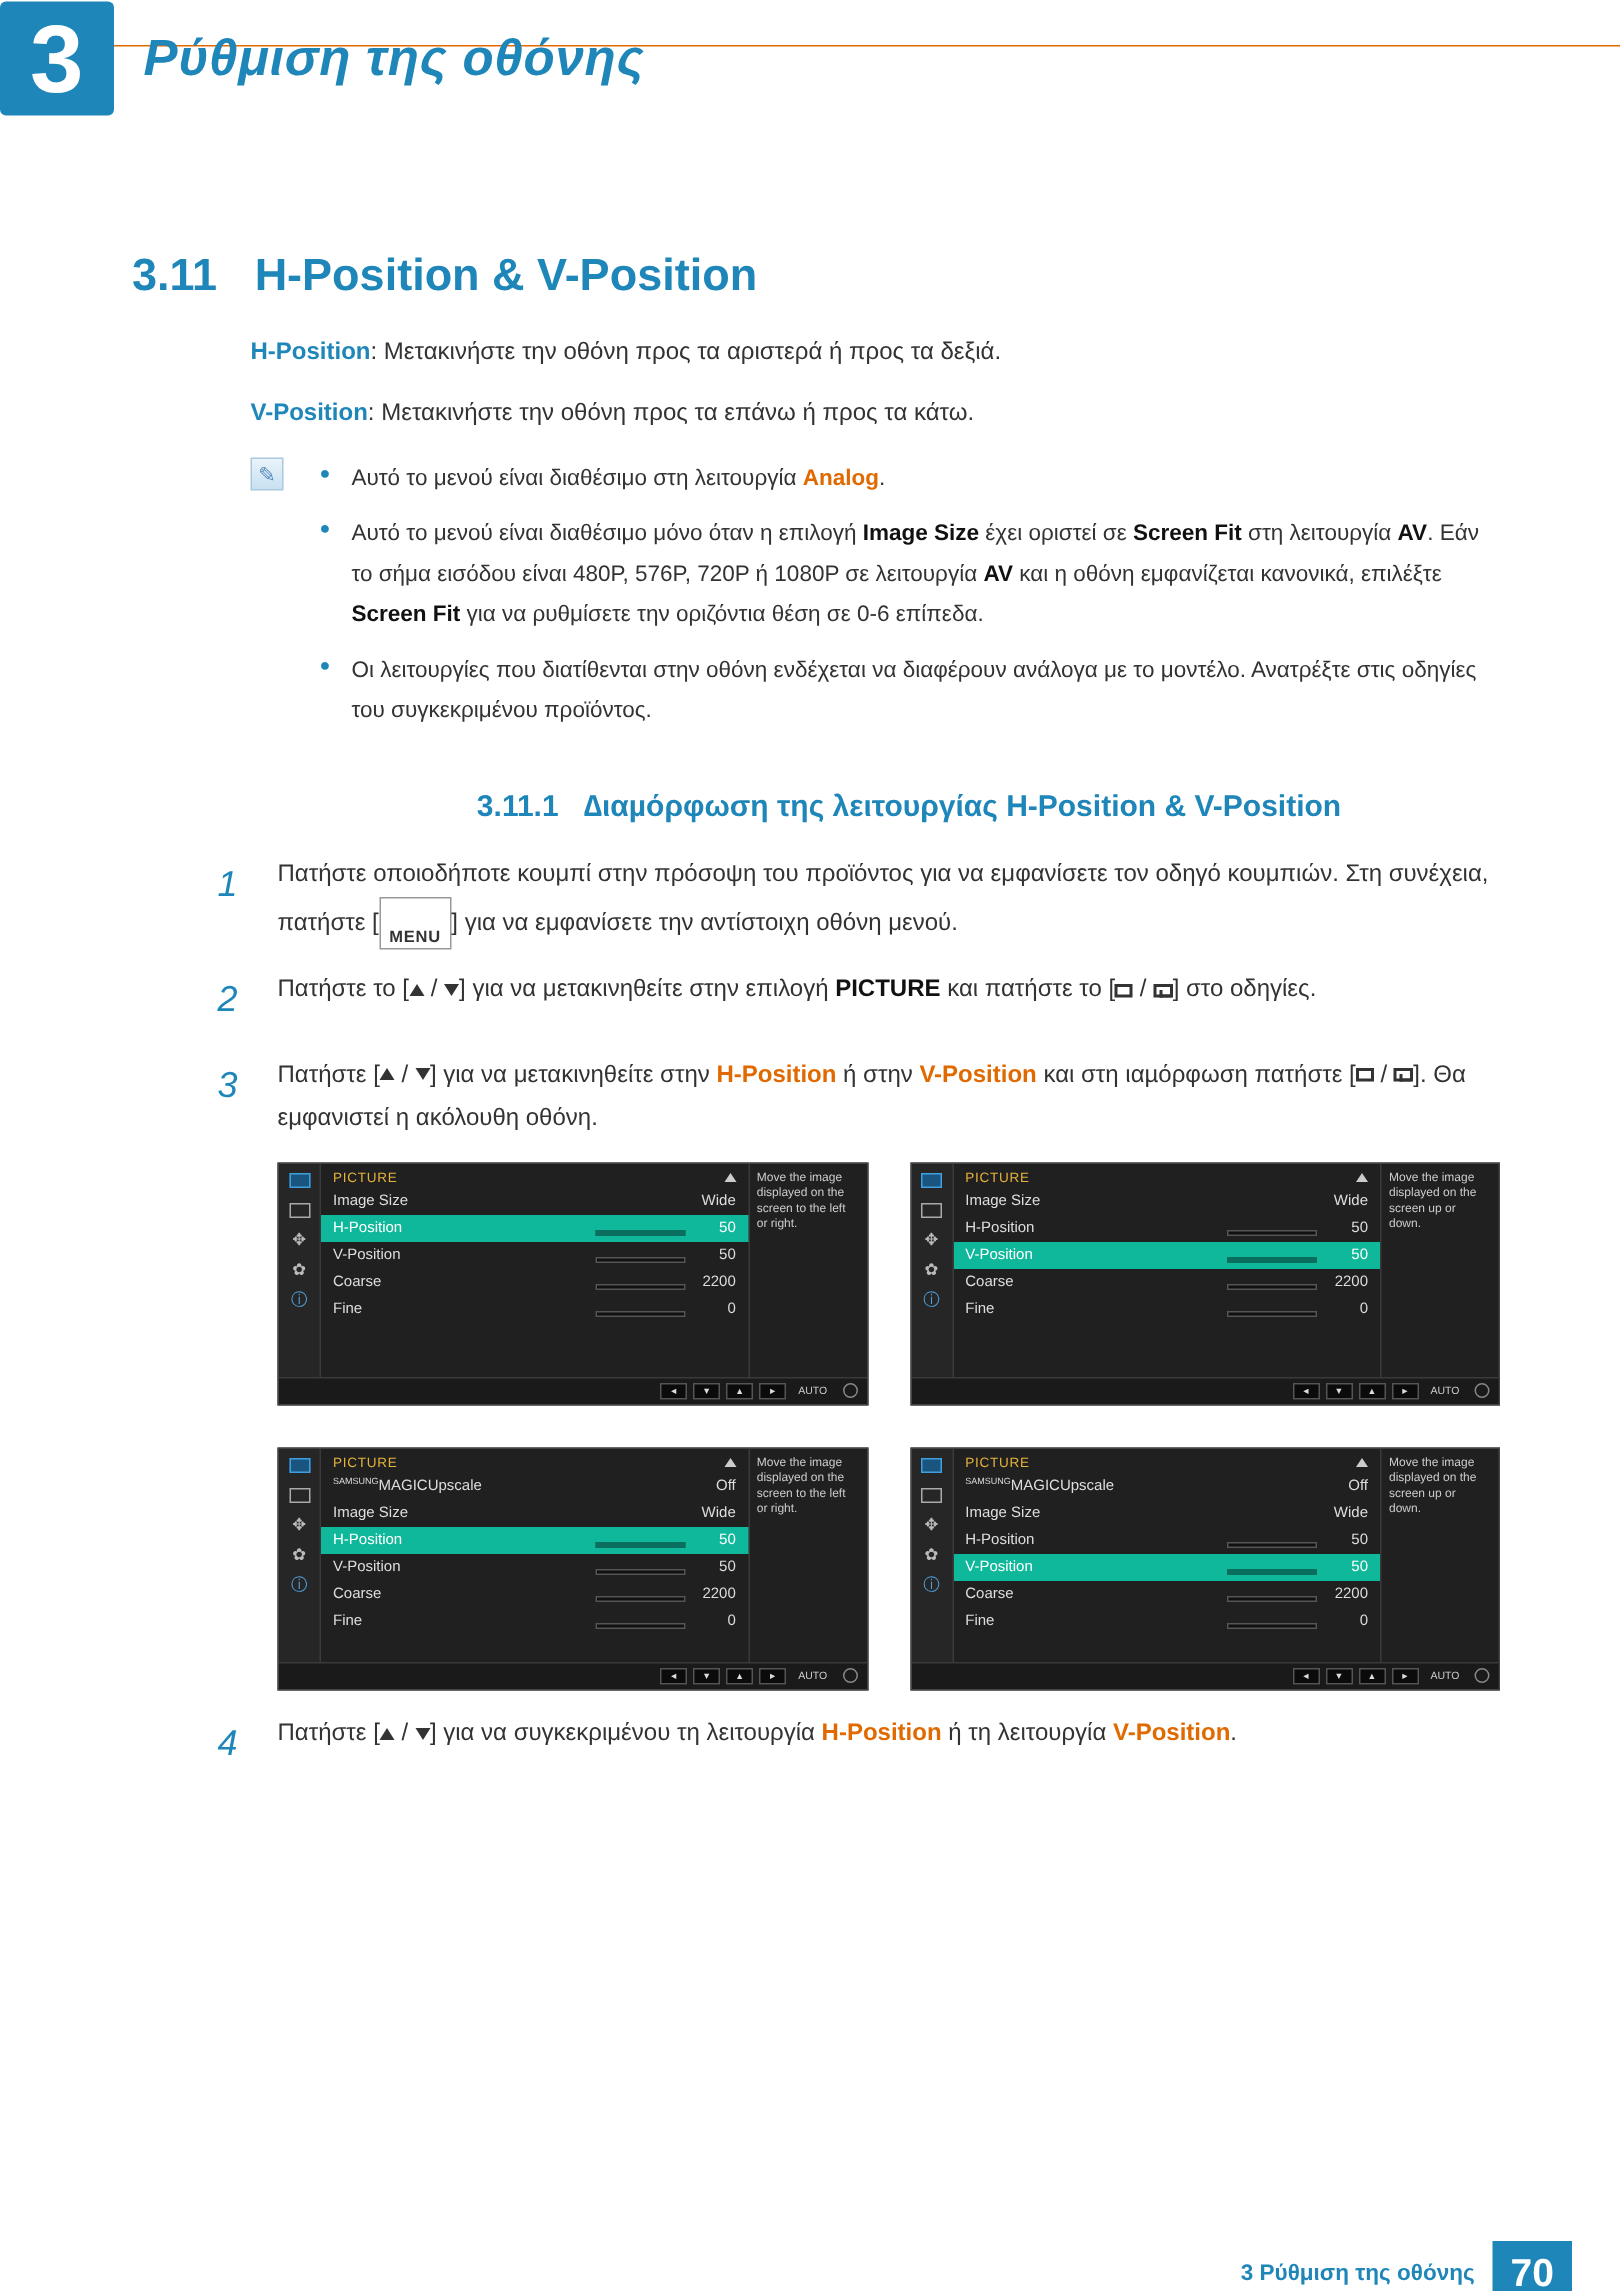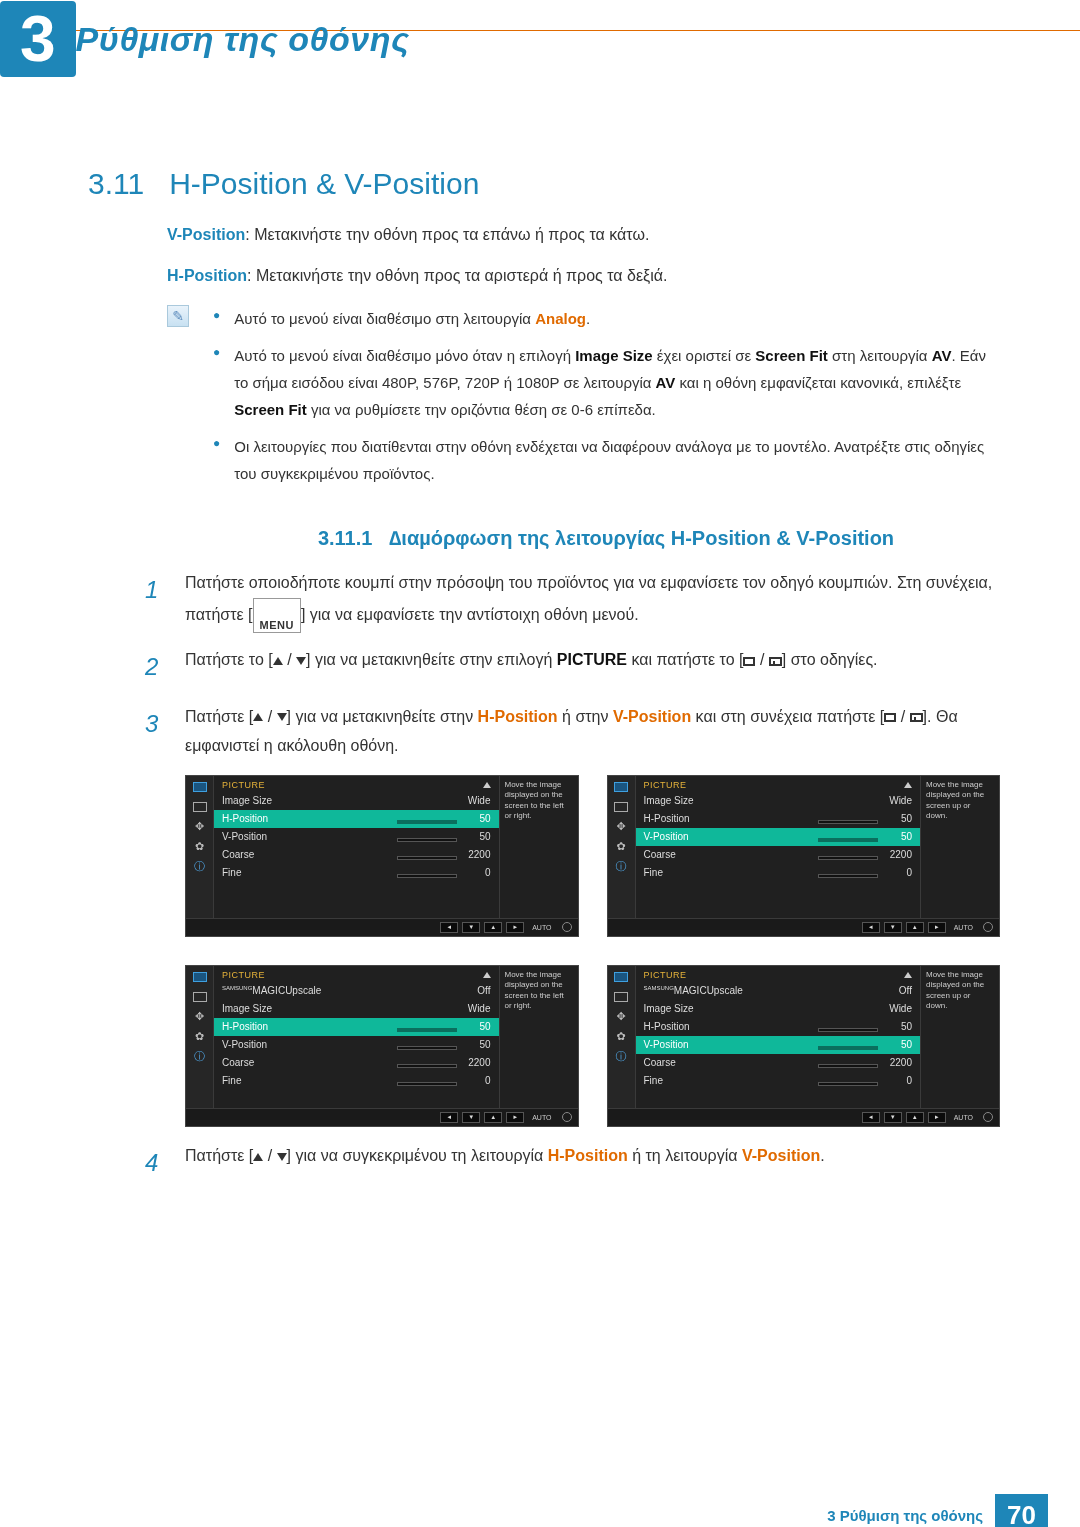--- a/index.html
+++ b/index.html
@@ -34,27 +34,28 @@
     font-weight: bold;
     padding: 6px 20px 6px 20px;
     border-radius: 4px;
     line-height: 1;
   }
   .chapter-title {
     font-size: 34px;
     font-weight: bold;
     font-style: italic;
     color: #1e86b8;
+    margin-left: 20px;
     letter-spacing: 0.5px;
     text-align: right;
   }
   
   .sec-h1 {
     font-size: 30px;
-    font-weight: normal;
+    font-weight: bold;
     color: #1e86b8;
     margin: 90px 0 20px 88px;
   }
   .sec-h2 {
     font-size: 20px;
     font-weight: bold;
     color: #1e86b8;
     margin: 30px 0 18px 132px;
     text-align: center;
   }
@@ -197,24 +198,24 @@
 </div>
 
 <h1 class="sec-h1">
   <span>3.11</span>
   &nbsp;
   <span>H-Position &amp; V-Position</span>
 </h1>
 
 <div class="body-block">
   <p>
-    <span class="bold-red">V-Position</span><span>: Μετακινήστε την οθόνη προς τα επάνω ή προς τα κάτω.</span>
+    <span class="bold-red">H-Position</span><span>: Μετακινήστε την οθόνη προς τα αριστερά ή προς τα δεξιά.</span>
   </p>
   <p>
-    <span class="bold-red">H-Position</span><span>: Μετακινήστε την οθόνη προς τα αριστερά ή προς τα δεξιά.</span>
+    <span class="bold-red">V-Position</span><span>: Μετακινήστε την οθόνη προς τα επάνω ή προς τα κάτω.</span>
   </p>
 </div>
 
 <div class="note-wrap">
   <div class="note-icon">✎</div>
   <div class="note-list">
     <div class="bullet-row">
       <span class="dot">●</span>
       <span class="txt">
         <span>Αυτό το μενού είναι διαθέσιμο στη λειτουργία </span><span class="orange">Analog</span><span>.</span>
@@ -248,21 +249,21 @@
   </div>
   <div class="step">
     <div class="step-num">2</div>
     <div class="step-txt">
       <span>Πατήστε το [</span><span class="tri-up"></span> / <span class="tri-down"></span><span>] για να μετακινηθείτε στην επιλογή </span><span class="term-bold">PICTURE</span><span> και πατήστε το [</span><span class="rect-ic"></span> / <span class="rect-ret"></span><span>] στο οδηγίες.</span>
     </div>
   </div>
   <div class="step">
     <div class="step-num">3</div>
     <div class="step-txt">
-      <span>Πατήστε [</span><span class="tri-up"></span> / <span class="tri-down"></span><span>] για να μετακινηθείτε στην </span><span class="orange">H-Position</span><span> ή στην </span><span class="orange">V-Position</span><span> και στη συνέχεια πατήστε [</span><span class="rect-ic"></span> / <span class="rect-ret"></span><span>]. Θα εμφανιστεί η ακόλουθη οθόνη.</span>
+      <span>Πατήστε [</span><span class="tri-up"></span> / <span class="tri-down"></span><span>] για να μετακινηθείτε στην </span><span class="orange">H-Position</span><span> ή στην </span><span class="orange">V-Position</span><span> και στη ιαµόρφωση πατήστε [</span><span class="rect-ic"></span> / <span class="rect-ret"></span><span>]. Θα εμφανιστεί η ακόλουθη οθόνη.</span>
     </div>
   </div>
 </div>
 
 <div class="osd-grid">
 
   <div class="osd">
     <div class="osd-body">
       <div class="osd-side">
         <span class="ic">

